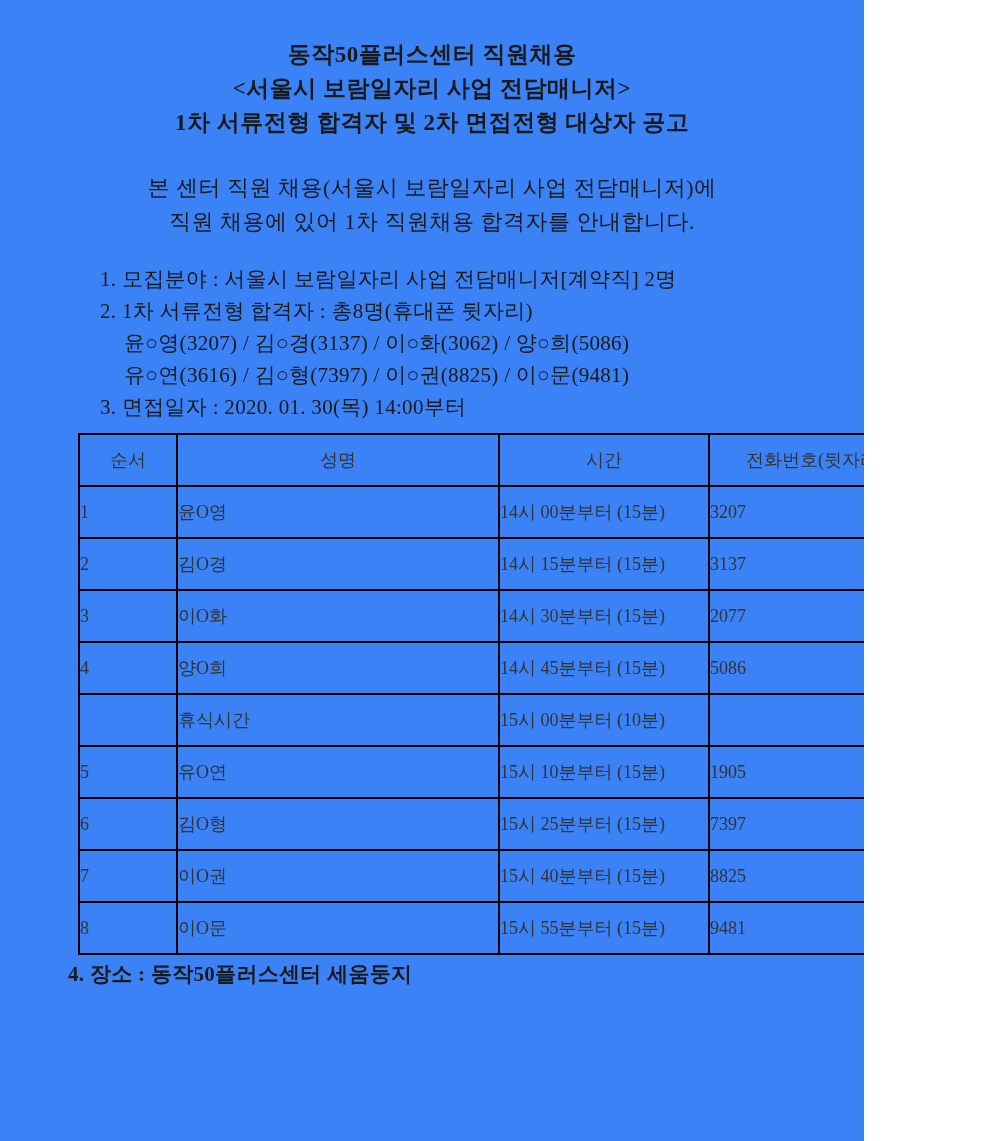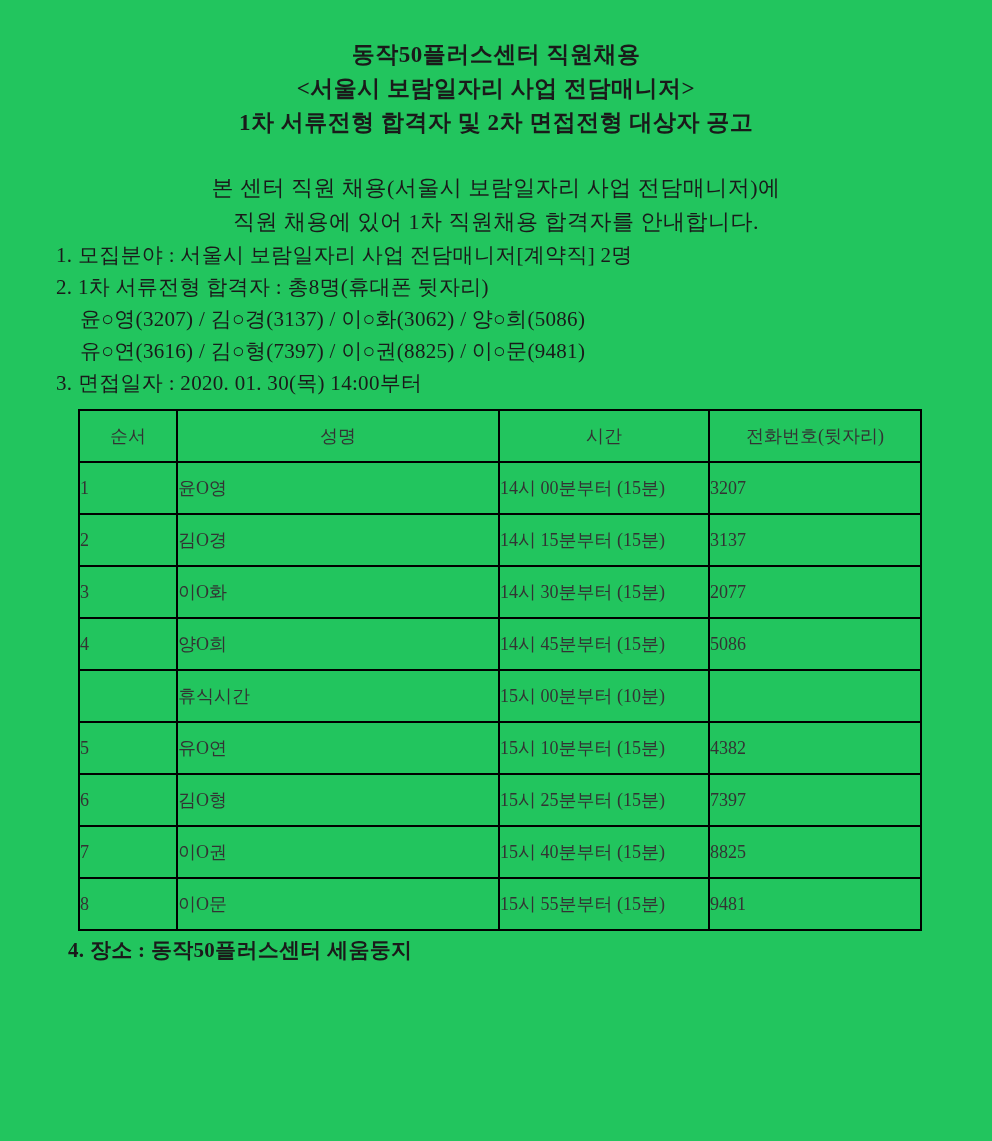--- a/index.html
+++ b/index.html
@@ -9,43 +9,44 @@
   }
   body {
     width: 992px;
     height: 1141px;
     font-family: "Liberation Serif", "DejaVu Serif", serif;
     color: #1a1a1a;
     -webkit-font-smoothing: antialiased;
   }
   .page {
     position: relative;
-    width: 992px;
+    width: 864px;
     height: 1141px;
-    background: #22c55e;
+    background: #3b82f6;
     overflow: hidden;
   }
   .title-block {
     padding-top: 38px;
     text-align: center;
     font-size: 23px;
     font-weight: bold;
     line-height: 34px;
     letter-spacing: 0.5px;
   }
   .intro-block {
     margin-top: 31px;
     text-align: center;
     font-size: 22px;
     font-weight: 500;
     line-height: 34px;
     letter-spacing: 0.5px;
   }
   .list-block {
-    padding-left: 56px;
+    margin-top: 24px;
+    padding-left: 100px;
     font-size: 21px;
     line-height: 32px;
     letter-spacing: 0.3px;
   }
   .list-line { white-space: nowrap; }
   .list-line.indent { padding-left: 24px; }
   .schedule-table {
     margin-left: 78px;
     margin-top: 10px;
     border-collapse: collapse;
@@ -152,21 +153,21 @@
       <tr>
         <td></td>
         <td>휴식시간</td>
         <td>15시 00분부터 (10분)</td>
         <td></td>
       </tr>
       <tr>
         <td>5</td>
         <td>유O연</td>
         <td>15시 10분부터 (15분)</td>
-        <td>4382</td>
+        <td>1905</td>
       </tr>
       <tr>
         <td>6</td>
         <td>김O형</td>
         <td>15시 25분부터 (15분)</td>
         <td>7397</td>
       </tr>
       <tr>
         <td>7</td>
         <td>이O권</td>

